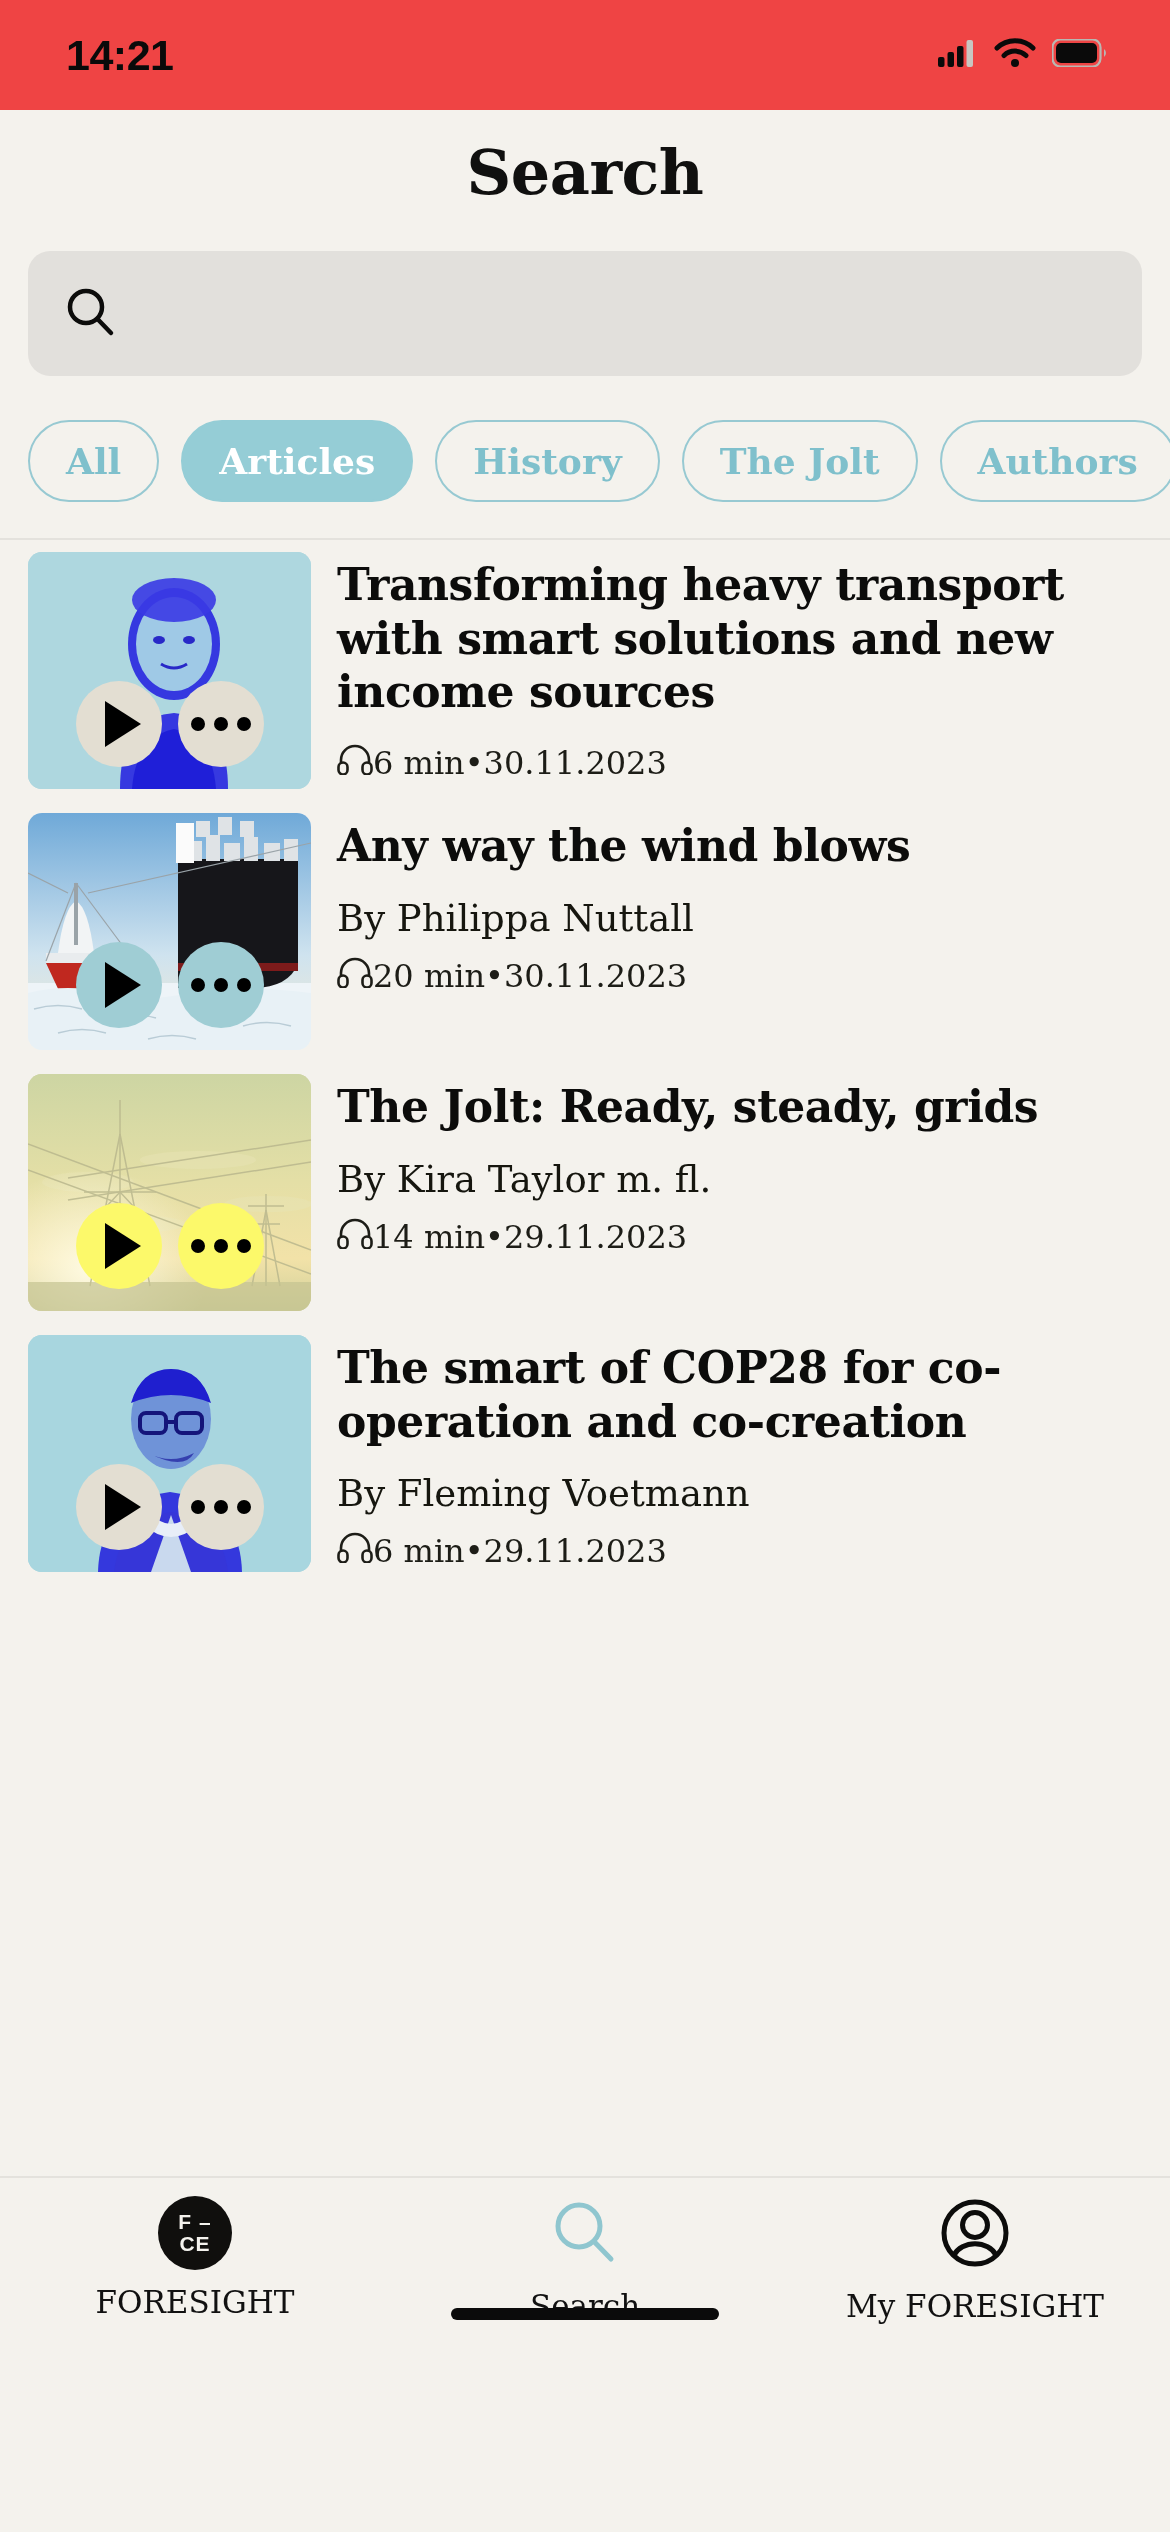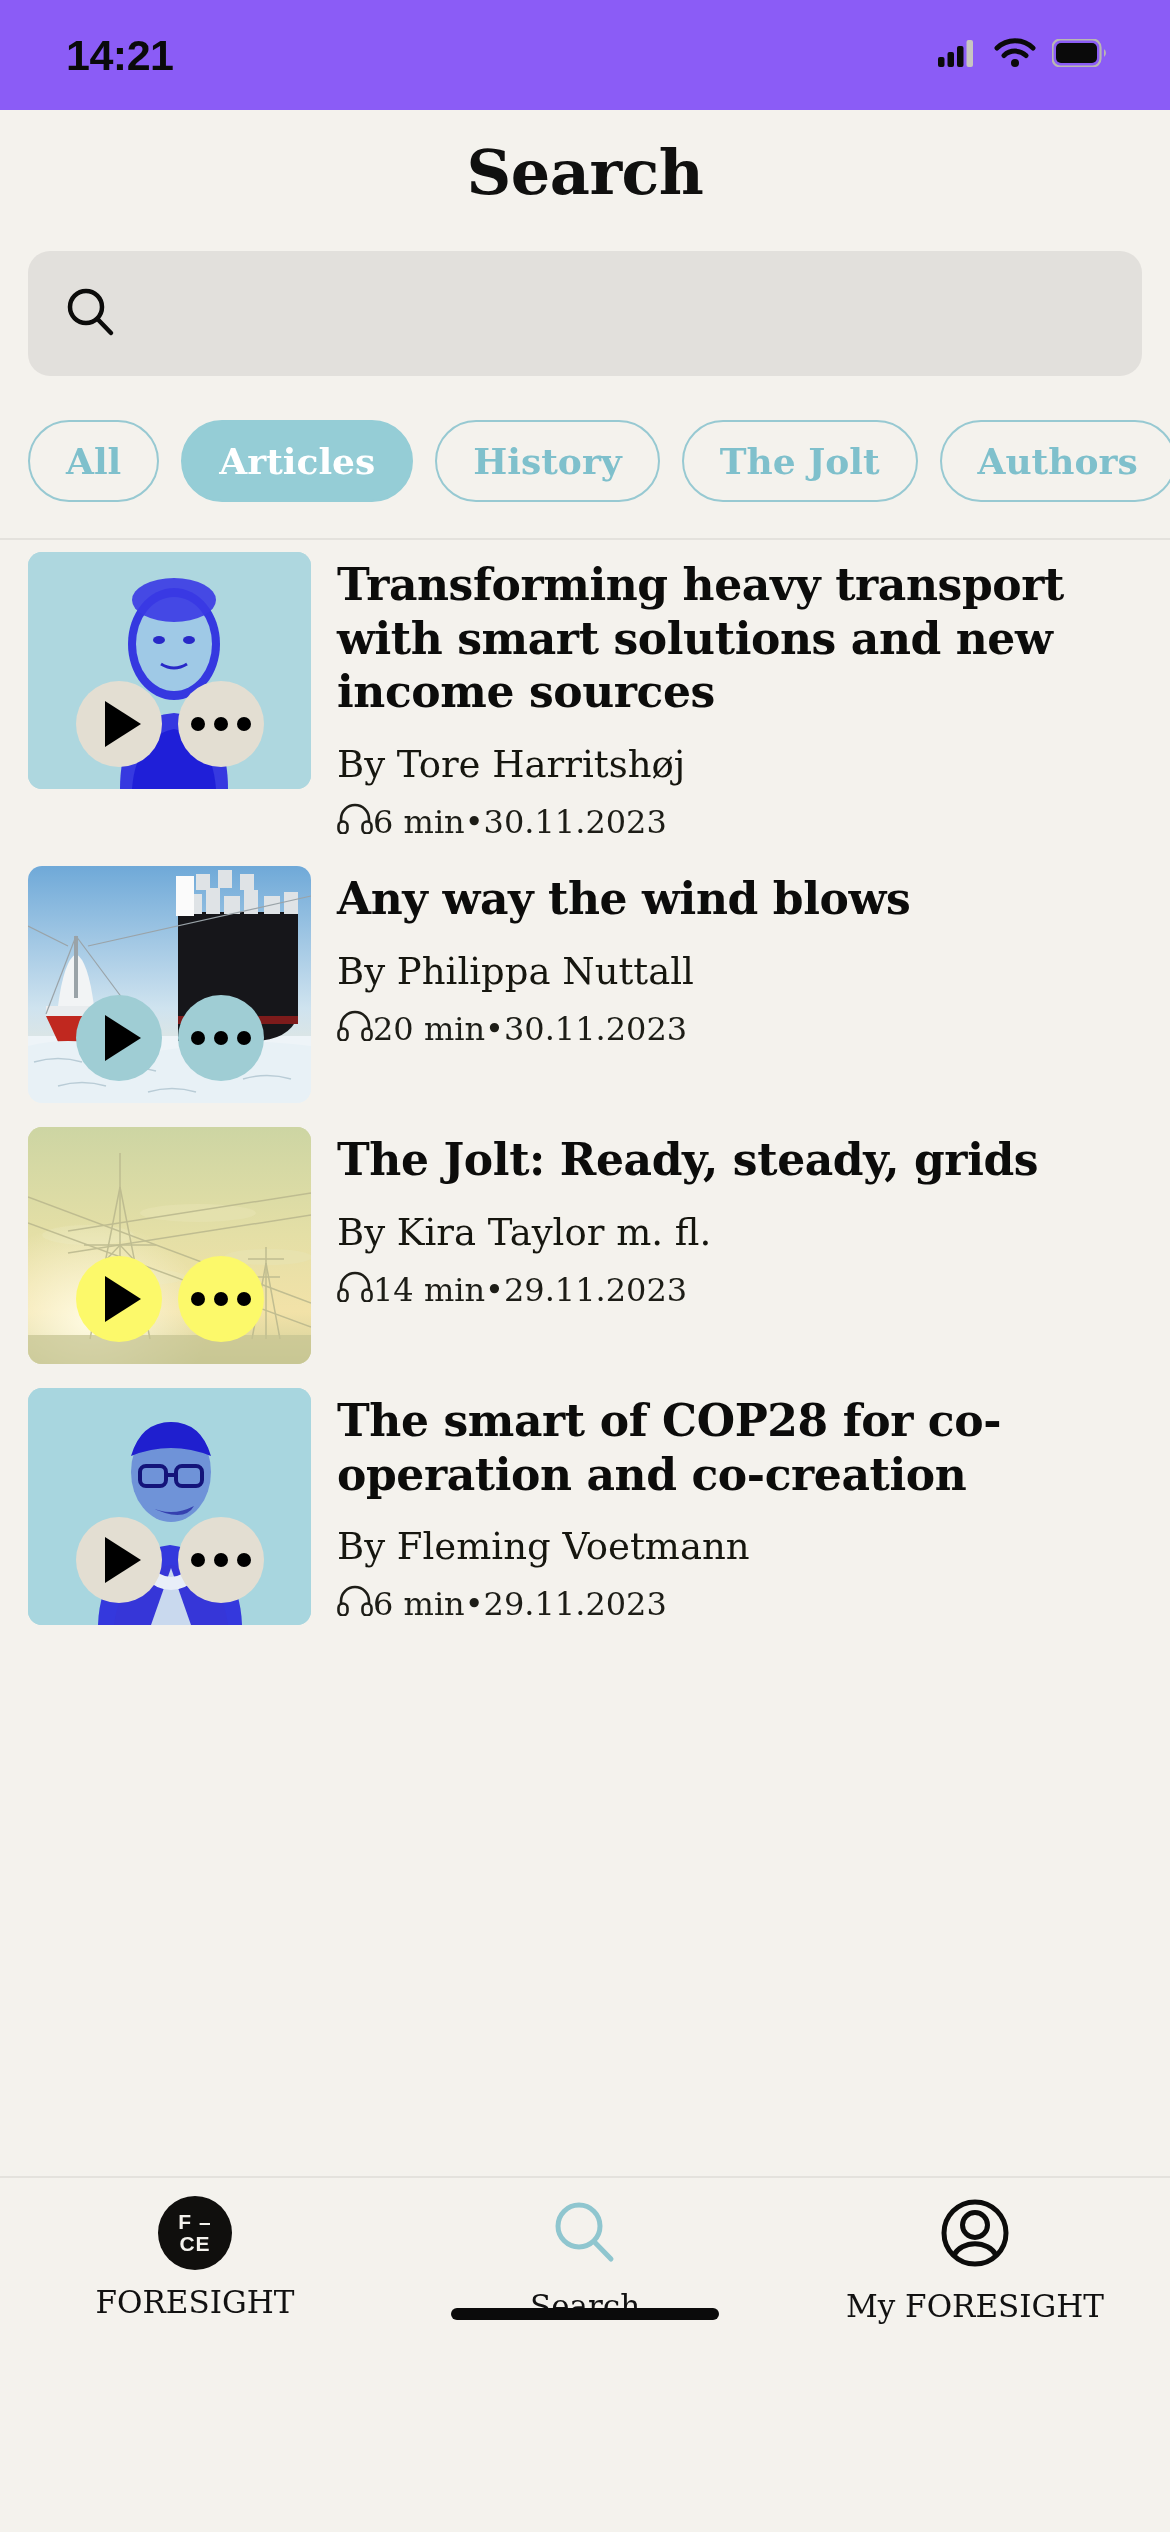--- a/index.html
+++ b/index.html
@@ -5,21 +5,21 @@
   * { margin:0; padding:0; box-sizing:border-box; }
   html, body {
     width:1170px; height:2532px;
     background:#f4f2ed;
     font-family:"Liberation Serif", serif;
     overflow:hidden;
   }
   #phone {
     position:relative;
     width:1170px; height:2348px;
-    background:#8b5cf6;
+    background:#ef4444;
     display:flex; flex-direction:column;
   }
 
   
   .statusbar {
     height:110px; flex:0 0 110px;
     display:flex; align-items:center; justify-content:space-between;
     padding:0 62px 0 66px;
   }
   .status-time {
@@ -261,21 +261,20 @@
               <span class="dots">
                 <i></i>
                 <i></i>
                 <i></i>
               </span>
             </div>
           </div>
         </div>
         <div class="meta">
           <div class="card-title">Transforming heavy transport with smart solutions and new income sources</div>
-          <div class="card-author">By Tore Harritshøj</div>
           <div class="card-info">
             <span><svg width="36" height="32" viewBox="0 0 36 32">
                 <path d="M4 21 V17 a14 14 0 0 1 28 0 v4" fill="none" stroke="#1d1d17" stroke-width="2.6"></path>
                 <rect x="1.5" y="19.5" width="9" height="12" rx="4.5" fill="none" stroke="#1d1d17" stroke-width="2.6"></rect>
                 <rect x="25.5" y="19.5" width="9" height="12" rx="4.5" fill="none" stroke="#1d1d17" stroke-width="2.6"></rect>
               </svg></span>
             <span>6 min</span>
             <span>•</span>
             <span>30.11.2023</span>
           </div>

